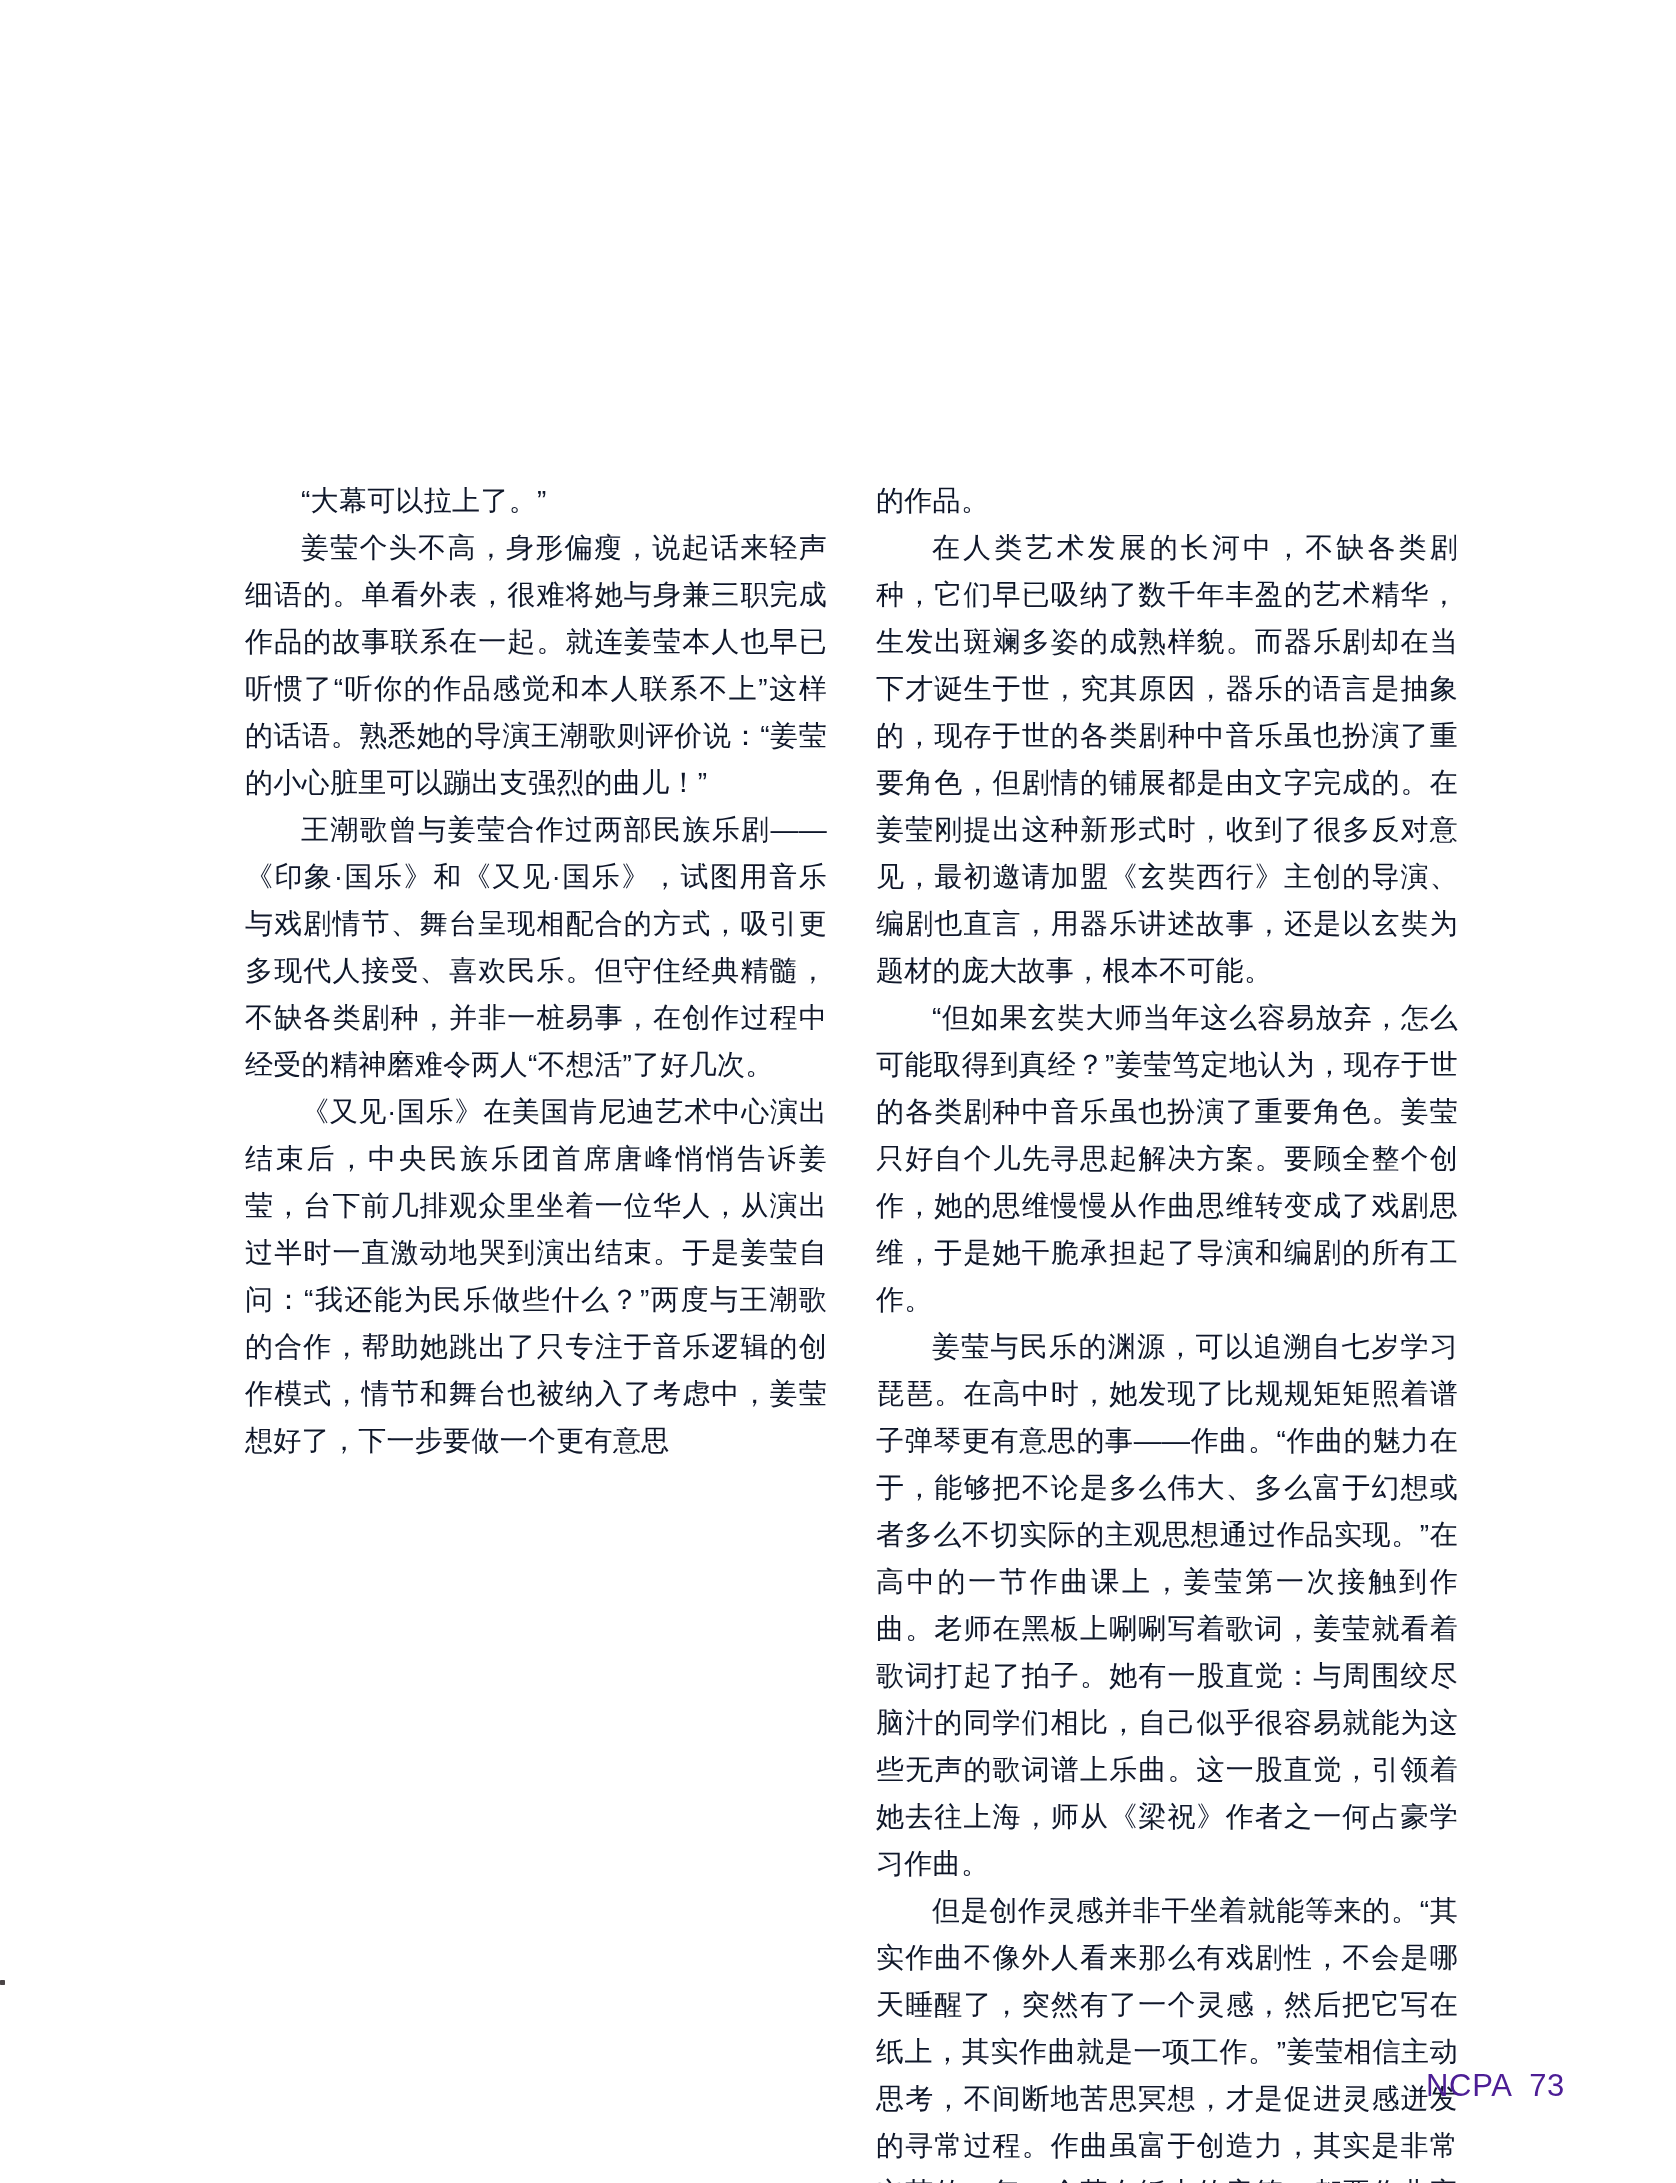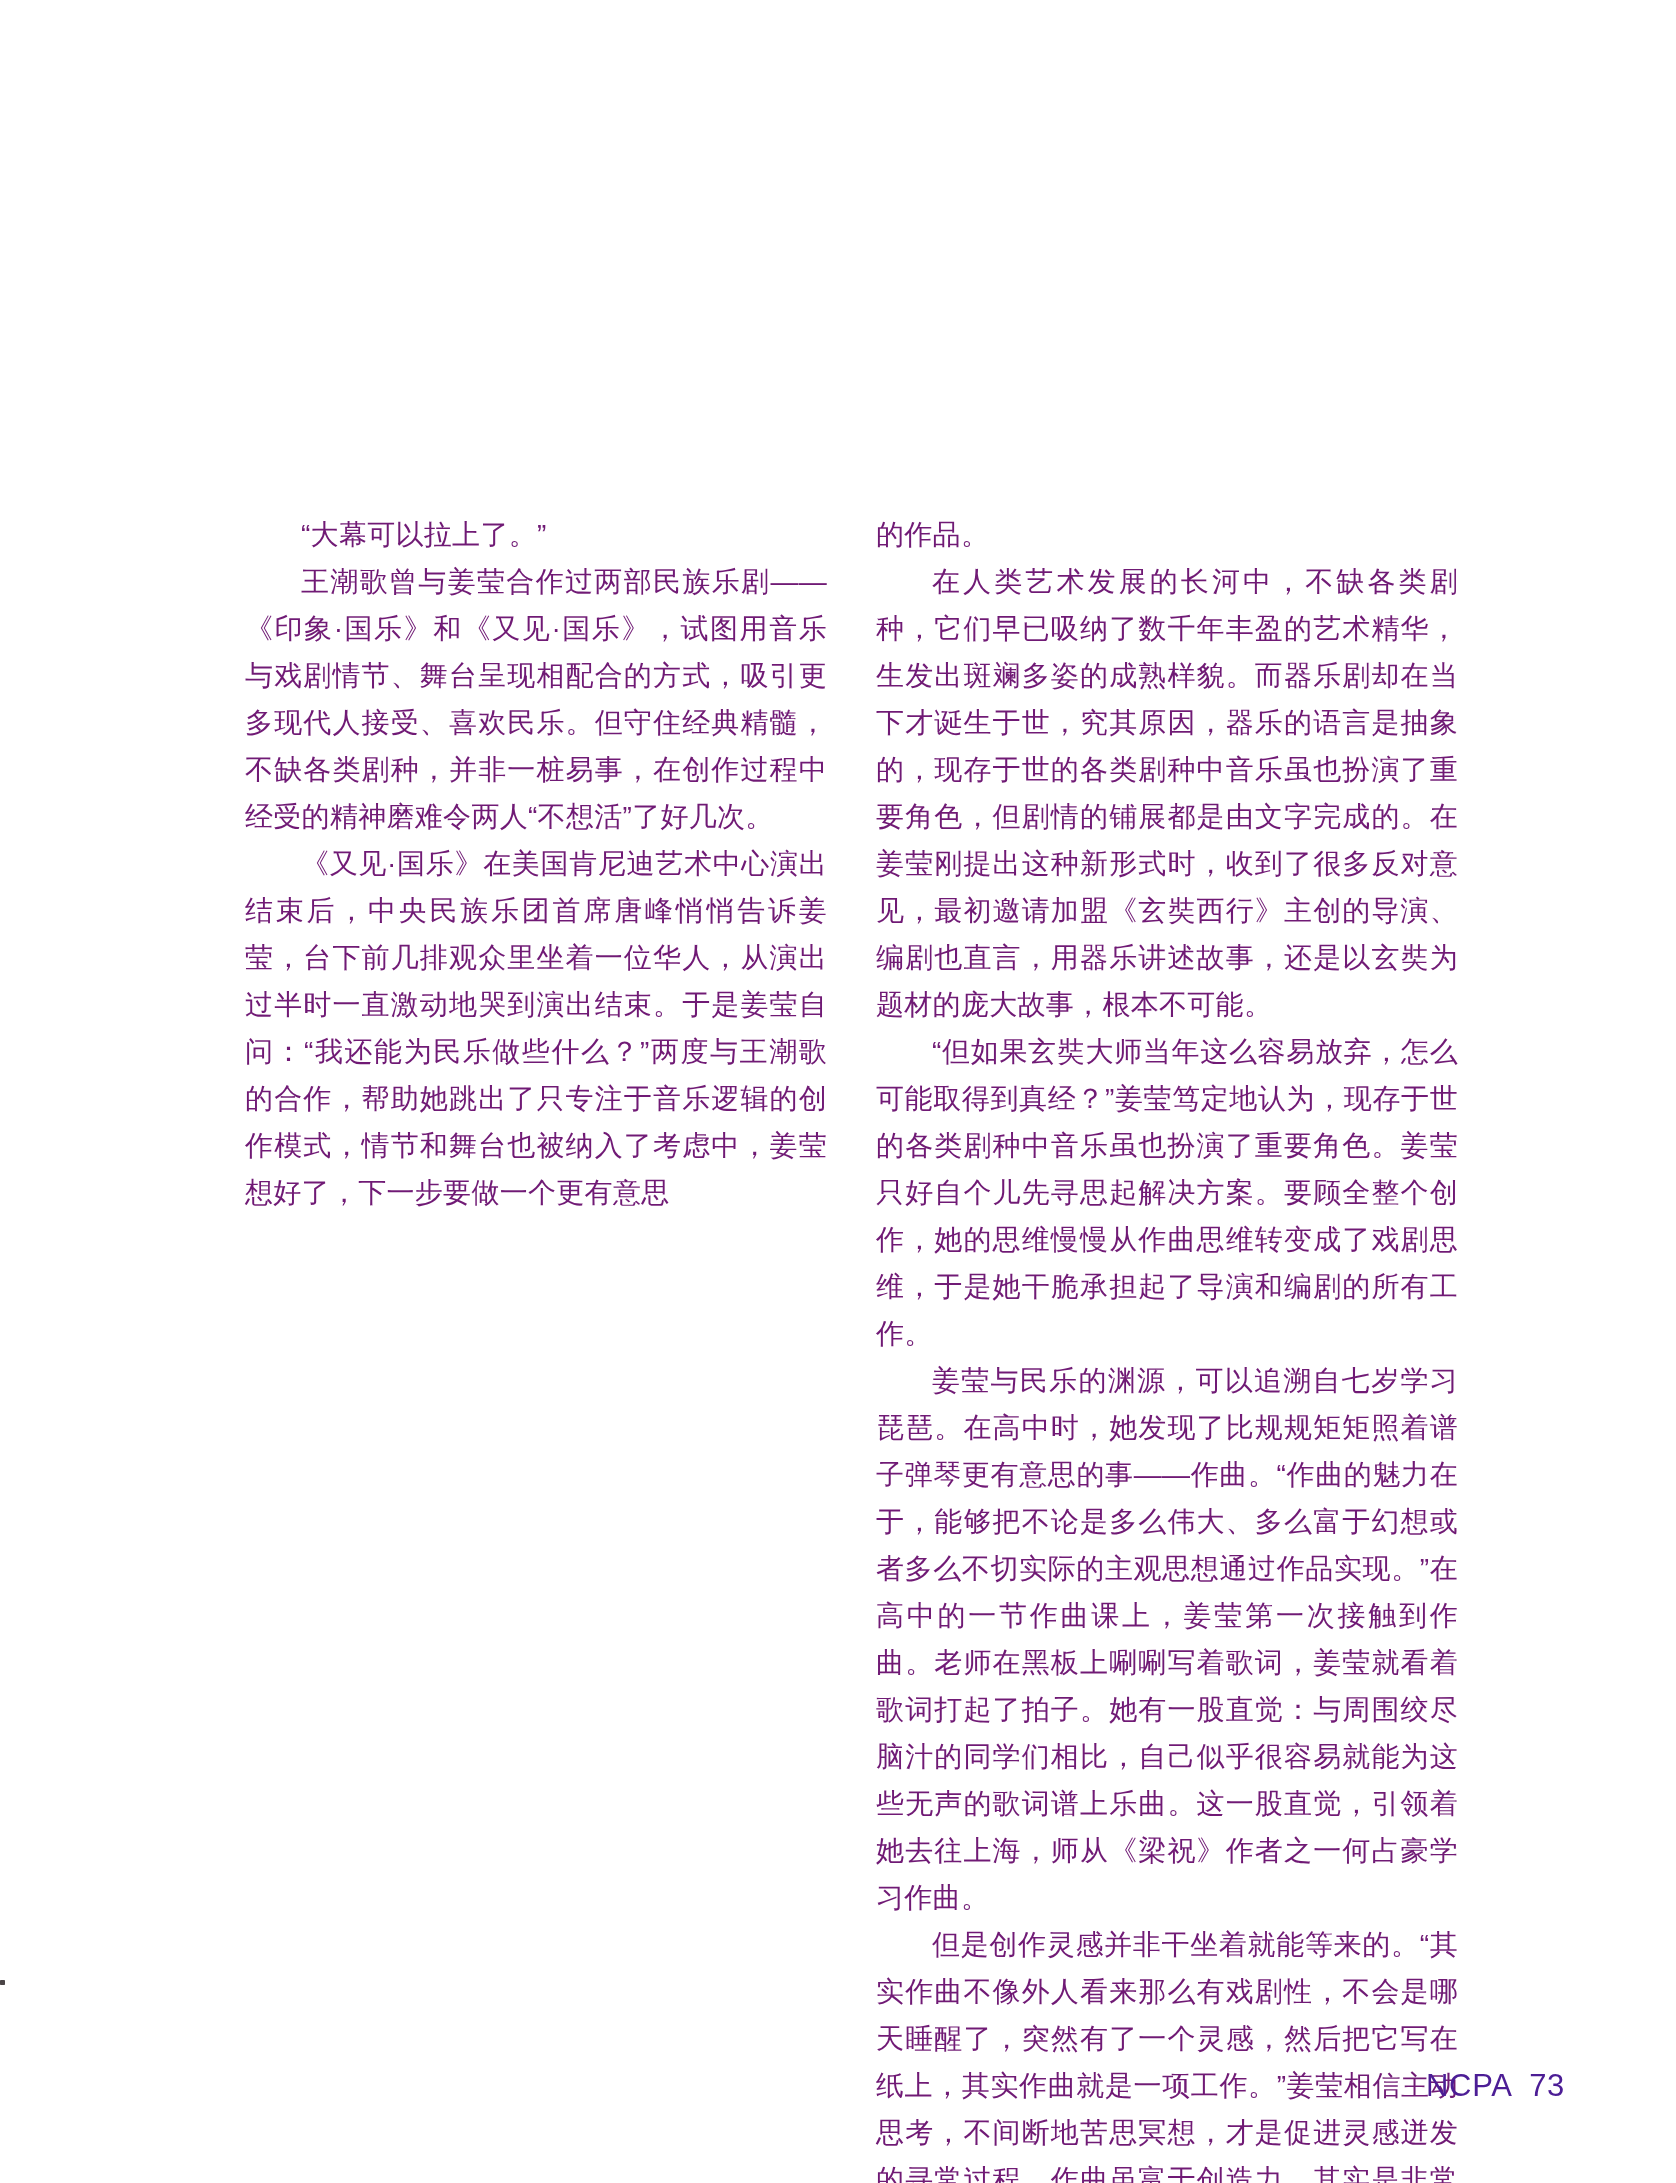--- a/index.html
+++ b/index.html
@@ -16,28 +16,27 @@
   }
   .page {
     position: absolute;
     inset: 0;
     background: #ffffff;
   }
   .column {
     position: absolute;
     top: 477px;
     width: 582px;
-    color: #701a75;
+    color: #0f172a;
     font-size: 28px;
     line-height: 47px;
     font-weight: 300;
     text-align: justify;
     text-justify: inter-ideograph;
     letter-spacing: 0.3px;
-    margin-top: 34px;
   }
   .column-left  { left: 245px; }
   .column-right { left: 876px; }
   .column p {
     margin: 0;
     padding: 0;
     text-indent: 2em;
   }
   .column p.continuation {
     text-indent: 0;
@@ -65,20 +64,21 @@
     border-radius: 0.7px;
   }
 </style>
 </head>
 <body>
 
 <div class="page">
 
   <div class="column column-left">
     <p>“大幕可以拉上了。”</p>
+    <p>姜莹个头不高，身形偏瘦，说起话来轻声细语的。单看外表，很难将她与身兼三职完成作品的故事联系在一起。就连姜莹本人也早已听惯了“听你的作品感觉和本人联系不上”这样的话语。熟悉她的导演王潮歌则评价说：“姜莹的小心脏里可以蹦出支强烈的曲儿！”</p>
     <p>王潮歌曾与姜莹合作过两部民族乐剧——《印象·国乐》和《又见·国乐》，试图用音乐与戏剧情节、舞台呈现相配合的方式，吸引更多现代人接受、喜欢民乐。但守住经典精髓，不缺各类剧种，并非一桩易事，在创作过程中经受的精神磨难令两人“不想活”了好几次。</p>
     <p>《又见·国乐》在美国肯尼迪艺术中心演出结束后，中央民族乐团首席唐峰悄悄告诉姜莹，台下前几排观众里坐着一位华人，从演出过半时一直激动地哭到演出结束。于是姜莹自问：“我还能为民乐做些什么？”两度与王潮歌的合作，帮助她跳出了只专注于音乐逻辑的创作模式，情节和舞台也被纳入了考虑中，姜莹想好了，下一步要做一个更有意思</p>
   </div>
 
   <div class="column column-right">
     <p class="continuation">的作品。</p>
     <p>在人类艺术发展的长河中，不缺各类剧种，它们早已吸纳了数千年丰盈的艺术精华，生发出斑斓多姿的成熟样貌。而器乐剧却在当下才诞生于世，究其原因，器乐的语言是抽象的，现存于世的各类剧种中音乐虽也扮演了重要角色，但剧情的铺展都是由文字完成的。在姜莹刚提出这种新形式时，收到了很多反对意见，最初邀请加盟《玄奘西行》主创的导演、编剧也直言，用器乐讲述故事，还是以玄奘为题材的庞大故事，根本不可能。</p>
     <p>“但如果玄奘大师当年这么容易放弃，怎么可能取得到真经？”姜莹笃定地认为，现存于世的各类剧种中音乐虽也扮演了重要角色。姜莹只好自个儿先寻思起解决方案。要顾全整个创作，她的思维慢慢从作曲思维转变成了戏剧思维，于是她干脆承担起了导演和编剧的所有工作。</p>
     <p>姜莹与民乐的渊源，可以追溯自七岁学习琵琶。在高中时，她发现了比规规矩矩照着谱子弹琴更有意思的事——作曲。“作曲的魅力在于，能够把不论是多么伟大、多么富于幻想或者多么不切实际的主观思想通过作品实现。”在高中的一节作曲课上，姜莹第一次接触到作曲。老师在黑板上唰唰写着歌词，姜莹就看着歌词打起了拍子。她有一股直觉：与周围绞尽脑汁的同学们相比，自己似乎很容易就能为这些无声的歌词谱上乐曲。这一股直觉，引领着她去往上海，师从《梁祝》作者之一何占豪学习作曲。</p>
     <p>但是创作灵感并非干坐着就能等来的。“其实作曲不像外人看来那么有戏剧性，不会是哪天睡醒了，突然有了一个灵感，然后把它写在纸上，其实作曲就是一项工作。”姜莹相信主动思考，不间断地苦思冥想，才是促进灵感迸发的寻常过程。作曲虽富于创造力，其实是非常辛苦的，每一个落在纸上的音符，都要作曲家付出巨大心血。</p>

